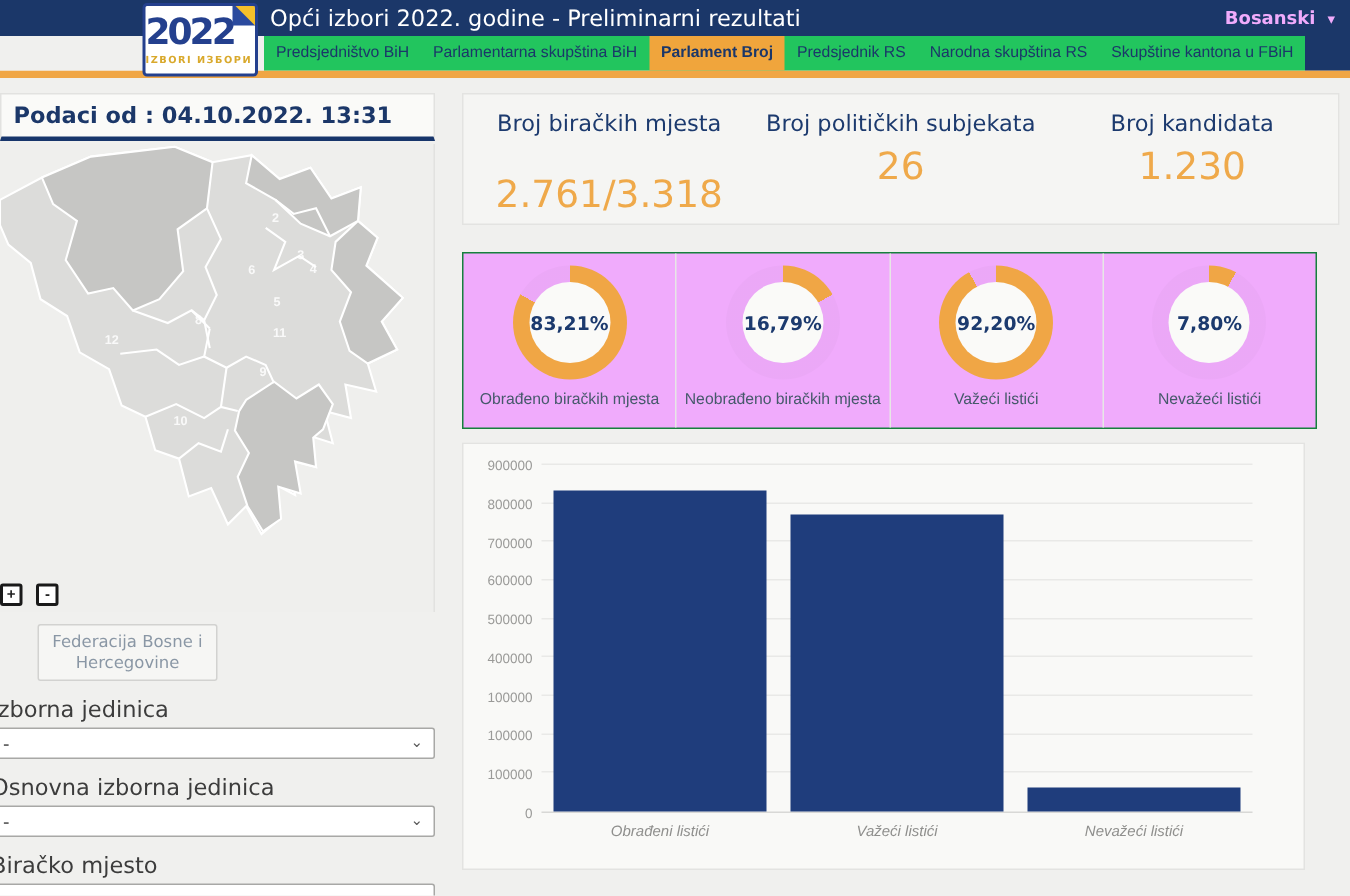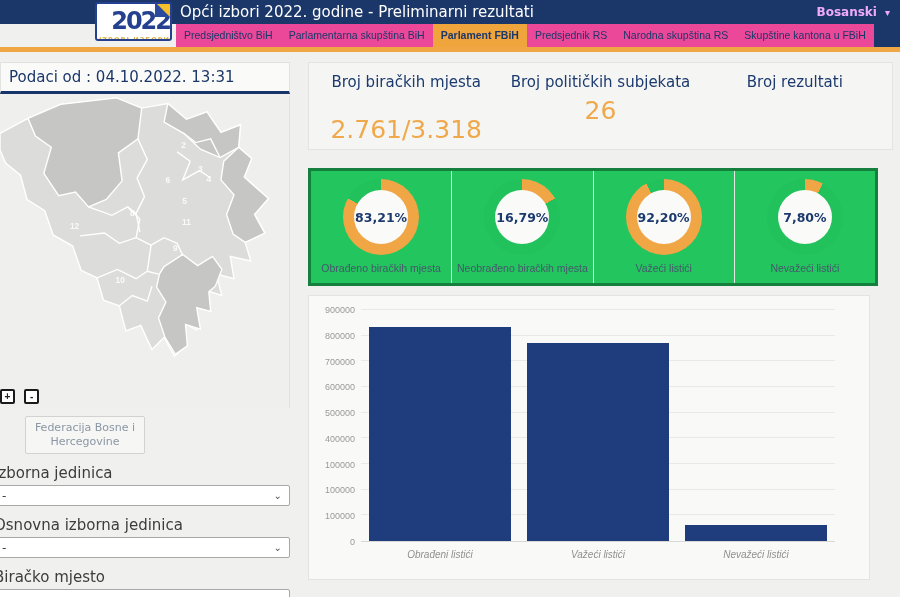--- a/index.html
+++ b/index.html
@@ -10,45 +10,45 @@
   
   .topbar { height:24px; background:#1b3769; position:relative; z-index:2; }
   .topbar .title { position:absolute; left:180px; top:0; line-height:24px;
     color:#fff; font-size:15px; white-space:nowrap; }
   .lang { position:absolute; right:10px; top:0; line-height:24px; color:#f0abfc;
     font-size:12px; font-weight:bold; cursor:pointer; }
   .lang .chev { font-size:10px; font-weight:normal; margin-left:8px; }
 
   .navbar { height:23px; display:flex; position:relative; z-index:1; }
   .nav-spacer { width:176px; background:#f0f0ee; }
-  .tabs { display:flex; background:#ec4899; }
+  .tabs { display:flex; background:#22c55e; }
   .tab { line-height:23px; padding:0 8px; font-size:10.5px; color:#1b3769;
     font-family:"Liberation Sans",sans-serif; white-space:nowrap; cursor:pointer; }
   .tab.active { background:#f0a53c; font-weight:bold; }
   .nav-filler { flex:1; background:#1b3769; }
   .accentbar { height:5px; background:#f0a645; }
 
   
-  .logo { position:absolute; left:95px; top:2px; width:77px; height:39px;
+  .logo { position:absolute; left:95px; top:2px; width:77px; height:49px;
     background:#fff; border:2px solid #24408e; border-radius:3px; z-index:5;
-    text-align:right; cursor:pointer; overflow:hidden; }
+    text-align:left; cursor:pointer; overflow:hidden; }
   .logo-year { font-size:24px; font-weight:bold; color:#24408e;
     letter-spacing:-2px; line-height:30px; margin-top:2px; }
   .logo-caption { font-size:6.5px; font-weight:bold; color:#d9a92c;
     letter-spacing:1px; white-space:nowrap; }
   .logo-flag { position:absolute; top:0; right:0; width:15px; height:13px;
     background:#2a4a9e; }
   .logo-flag:after { content:""; position:absolute; right:0; top:0;
     border-top:13px solid #f5c02a; border-left:13px solid transparent; }
 
   
   .sidebar { position:absolute; left:0; top:52px; width:290px; }
   .datebox { margin-top:10px; background:#fafaf8; border:1px solid #e2e2e0;
     border-bottom:3px solid #17356b; padding:5px 8px; font-size:15px;
-    color:#1b3769; width:290px; }
+    color:#1b3769; width:290px;font-weight:bold; }
   .mapbox { margin-top:2px; width:290px; height:312px; background:#efefed;
     border-right:1px solid #e2e2e0; position:relative; }
   .zoomctl { position:absolute; left:0; bottom:4px; }
   .zoomctl button { width:15px; height:15px; background:#fff;
     border:2px solid #1a1a1a; border-radius:2px; font-size:10px; line-height:9px;
     margin-right:4px; cursor:pointer; font-weight:bold; color:#222; }
   .fedbtn { display:block; margin:8px 0 0 25px; width:120px; padding:4px 6px;
     background:#f6f6f4; border:1px solid #d2d2d0; border-radius:2px;
     color:#8a97a5; font-size:11px; line-height:14px; text-align:center;
     cursor:pointer; font-family:"DejaVu Sans",sans-serif; }
@@ -63,22 +63,22 @@
 
   
   .main { position:absolute; left:300px; top:52px; width:600px; }
   .stats { margin:10px 0 0 8px; width:585px; height:88px; background:#f5f5f3;
     border:1px solid #e3e3e1; display:flex; }
   .stat { flex:1; text-align:center; padding-top:10px; }
   .stat-label { font-size:15px; color:#1c3a6e; line-height:19px; }
   .stat-value { font-size:25px; color:#efa94a; margin-top:4px; white-space:nowrap; }
   .stat:nth-child(1) .stat-value, .stat:nth-child(4) .stat-value { margin-top:23px; }
 
-  .gauges { margin:18px 0 0 8px; width:570px; height:118px; background:#22c55e;
-    border:3px solid #15803d; display:flex; }
+  .gauges { margin:18px 0 0 8px; width:570px; height:118px; background:#f0abfc;
+    border:1px solid #15803d; display:flex; }
   .gauge { flex:1; text-align:center; padding-top:8px; }
   .gauge + .gauge { border-left:1px solid #e7e7e5; }
   .donut { width:76px; height:76px; border-radius:50%; margin:0 auto;
     position:relative; display:flex; align-items:center; justify-content:center; }
   .donut:before { content:""; position:absolute; inset:11px; border-radius:50%;
     background:#fafaf8; }
   .donut-val { position:relative; z-index:1; font-size:12.5px; font-weight:bold;
     color:#1c3a6e; }
   .gauge-label { margin-top:7px; font-size:10.5px; color:#46596b;
     font-family:"Liberation Sans",sans-serif; white-space:nowrap; }
@@ -109,21 +109,21 @@
   <div class="lang">
     <span>Bosanski</span><span class="chev">▾</span>
   </div>
 </div>
 
 <div class="navbar">
   <div class="nav-spacer"></div>
   <div class="tabs">
     <div class="tab">Predsjedništvo BiH</div>
     <div class="tab">Parlamentarna skupština BiH</div>
-    <div class="tab active">Parlament FBiH</div>
+    <div class="tab active">Parlament Broj</div>
     <div class="tab">Predsjednik RS</div>
     <div class="tab">Narodna skupština RS</div>
     <div class="tab">Skupštine kantona u FBiH</div>
   </div>
   <div class="nav-filler"></div>
 </div>
 <div class="accentbar"></div>
 
 <div class="logo">
   <span class="logo-flag"></span>
@@ -198,21 +198,22 @@
   <div class="stats">
     <div class="stat">
       <div class="stat-label">Broj biračkih mjesta</div>
       <div class="stat-value">2.761/3.318</div>
     </div>
     <div class="stat">
       <div class="stat-label">Broj političkih subjekata</div>
       <div class="stat-value">26</div>
     </div>
     <div class="stat">
-      <div class="stat-label">Broj rezultati</div>
+      <div class="stat-label">Broj kandidata</div>
+      <div class="stat-value">1.230</div>
     </div>
   </div>
 
   <div class="gauges">
     <div class="gauge">
       <div class="donut" style="background: conic-gradient(rgb(240, 166, 69) 299.556deg, rgba(0, 0, 0, 0.02) 0deg);">
         <span class="donut-val">83,21%</span>
       </div>
       <div class="gauge-label">Obrađeno biračkih mjesta</div>
     </div>

